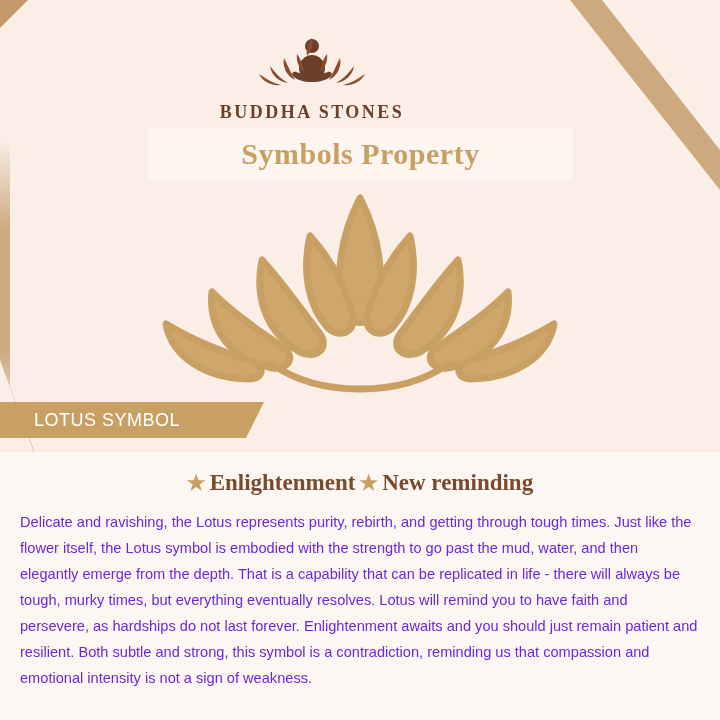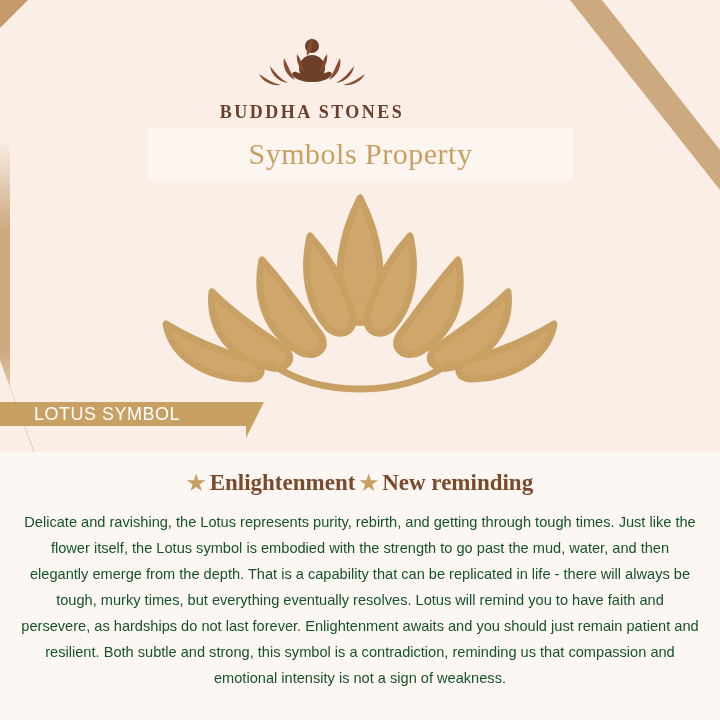--- a/index.html
+++ b/index.html
@@ -104,21 +104,21 @@
     width: 425px;
     height: 52px;
     background: #fdf5f0;
     display: flex;
     align-items: center;
     justify-content: center;
   }
   .title-text {
     font-family: "Liberation Serif", serif;
     font-size: 30px;
-    font-weight: 400;
+    font-weight: 700;
     color: #c9a063;
     letter-spacing: 0.5px;
   }
 
   
   .lotus-area {
     position: absolute;
     top: 188px;
     left: 0;
     width: 720px;
@@ -127,21 +127,21 @@
     align-items: flex-start;
     justify-content: center;
   }
   .lotus-svg { display: block; }
 
   
   .label-banner {
     position: absolute;
     top: 402px;
     left: 0;
-    height: 24px;
+    height: 36px;
     background: #c9a063;
     padding: 0 22px 0 34px;
     display: flex;
     align-items: center;
     min-width: 190px;
   }
   .label-banner::after {
     content: "";
     position: absolute;
     right: -18px;
@@ -184,22 +184,22 @@
     color: #c9a063;
     font-size: 21px;
     line-height: 1;
   }
   .headline-a, .headline-b { white-space: nowrap; text-align: center; }
 
   .body-text {
     font-family: "Liberation Sans", sans-serif;
     font-size: 14.6px;
     line-height: 1.78;
-    color: #14532d;
-    text-align: center;
+    color: #6d28d9;
+    text-align: left;
   }
 </style>
 </head>
 <body>
 
 <div class="poster">
 
   <div class="corner-tl"></div>
   <div class="corner-tr"></div>
   <div class="corner-tr2"></div>

